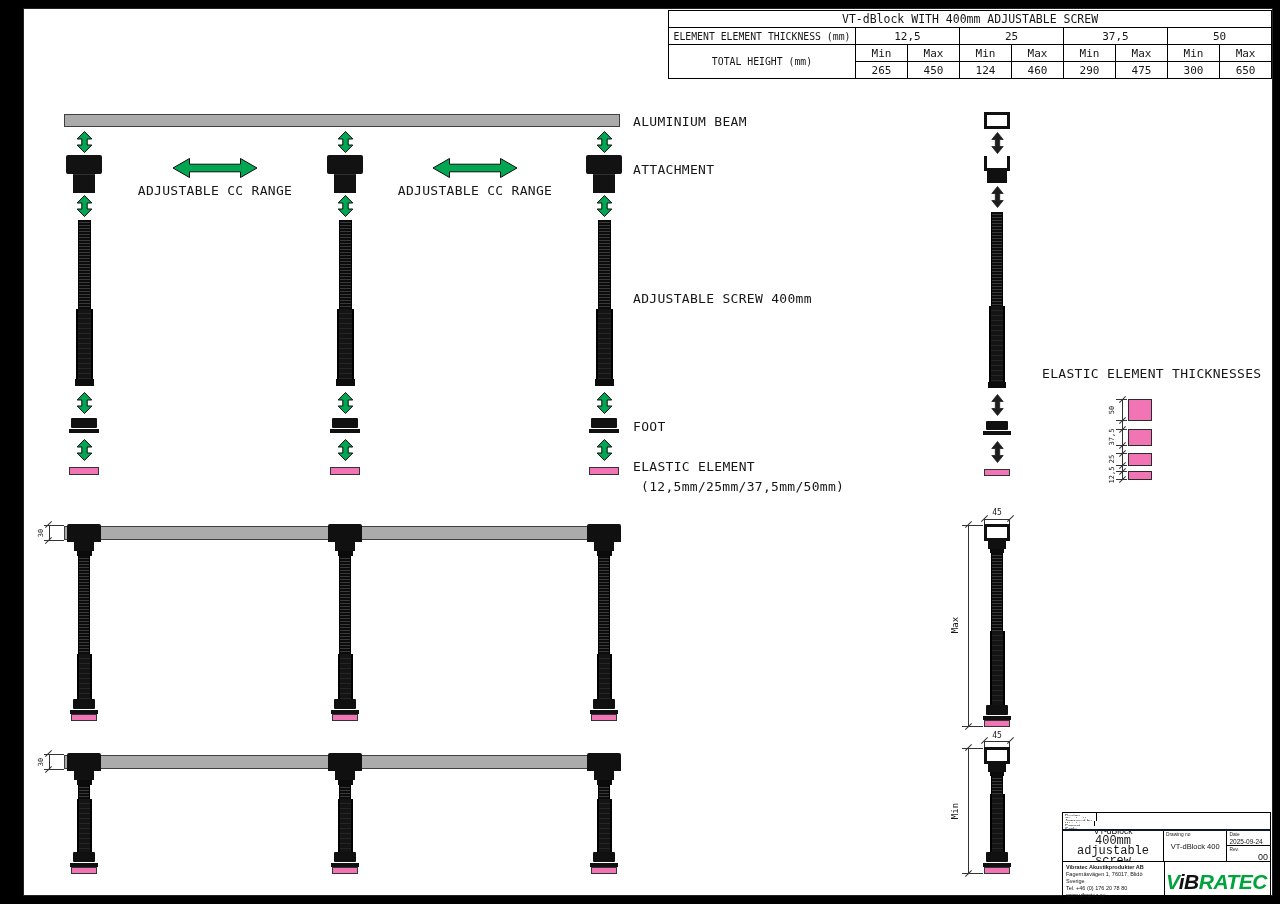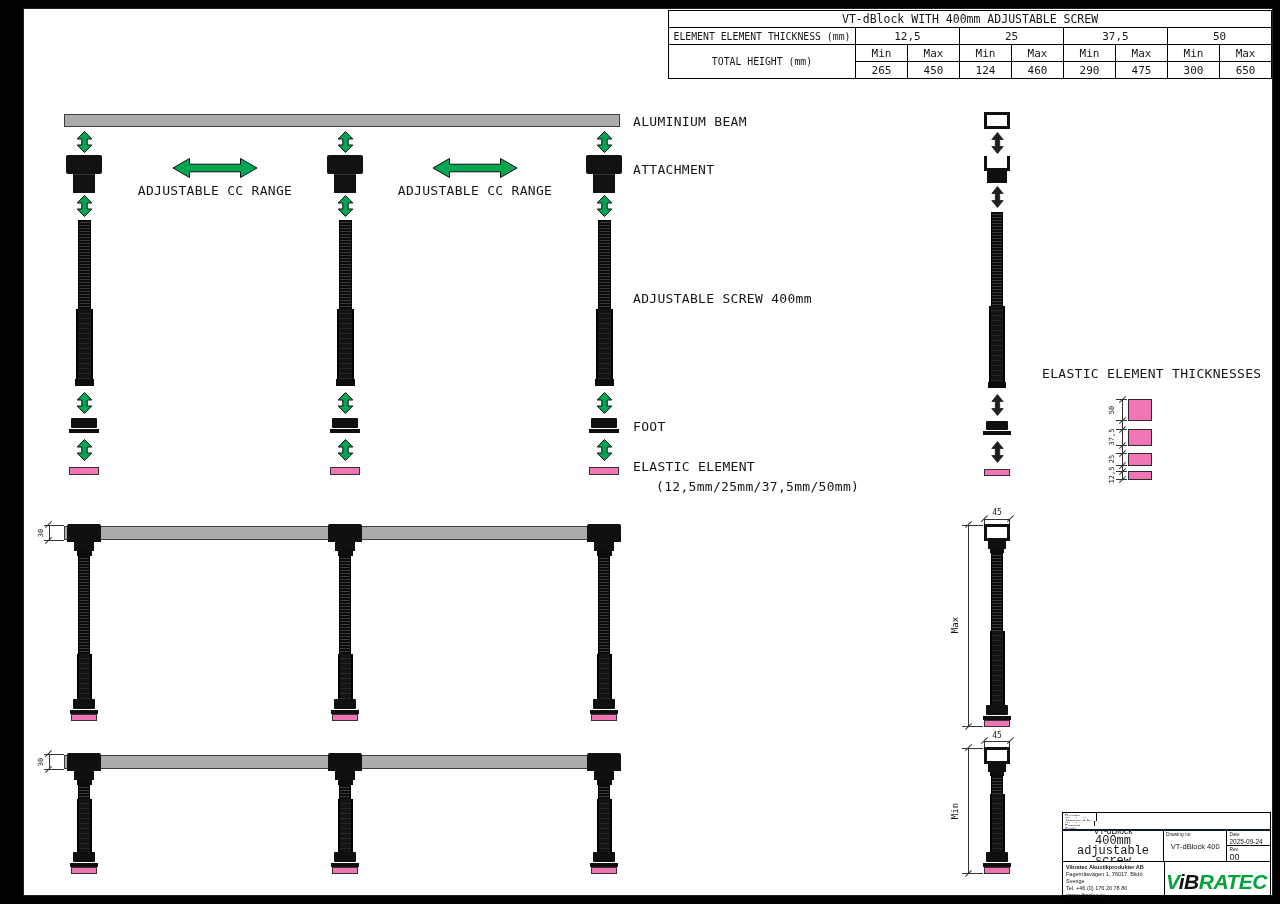--- a/index.html
+++ b/index.html
@@ -137,21 +137,21 @@
   </tbody>
     </table>
 
   <div class="beam" style="left:64px;top:114px;width:556px;height:13px"></div>
 
   <div class="lab" style="left:633px;top:114px">ALUMINIUM BEAM</div>
   <div class="lab" style="left:633px;top:162px">ATTACHMENT</div>
   <div class="lab" style="left:633px;top:291px">ADJUSTABLE SCREW 400mm</div>
   <div class="lab" style="left:633px;top:419px">FOOT</div>
   <div class="lab" style="left:633px;top:459px">ELASTIC ELEMENT</div>
-  <div class="lab" style="left:656px;top:479px">(12,5mm/25mm/37,5mm/50mm)</div>
+  <div class="lab" style="left:641px;top:479px">(12,5mm/25mm/37,5mm/50mm)</div>
 
   <svg class="ic abs" style="left:172px;top:156px" width="86" height="24">
       <use href="#ahG"></use>
     </svg>
   <div class="lab" style="left:135px;top:183px;width:160px;text-align:center">ADJUSTABLE CC RANGE</div>
   <svg class="ic abs" style="left:432px;top:156px" width="86" height="24">
       <use href="#ahG"></use>
     </svg>
   <div class="lab" style="left:395px;top:183px;width:160px;text-align:center">ADJUSTABLE CC RANGE</div>
 
@@ -429,21 +429,21 @@
         <div class="tbl">Drawing no</div>
         <div class="tbv" style="margin-top:5px;text-align:center">VT-dBlock 400</div>
       </div>
       <div style="width:43px;display:flex;flex-direction:column">
         <div class="tbc nbr" style="height:15px;border-bottom:1px solid #000">
           <div class="tbl">Date</div>
           <div class="tbv" style="font-size:6.5px">2025-09-24</div>
         </div>
         <div class="tbc nbr" style="flex:1">
           <div class="tbl">Rev.</div>
-          <div class="tbv" style="text-align:left;font-size:9px">00</div>
+          <div class="tbv" style="text-align:right;font-size:9px">00</div>
         </div>
       </div>
     </div>
     <div class="tbrC">
       <div class="tbc comp" style="width:102px;padding:2px 3px">
         <div class="compname">Vibratec Akustikprodukter AB</div>
         <div>Fagernäsvägen 1, 76017, Blidö</div>
         <div>Sverige</div>
         <div>Tel. +46 (0) 176 20 78 80</div>
         <div>www.vibratec.se</div>

